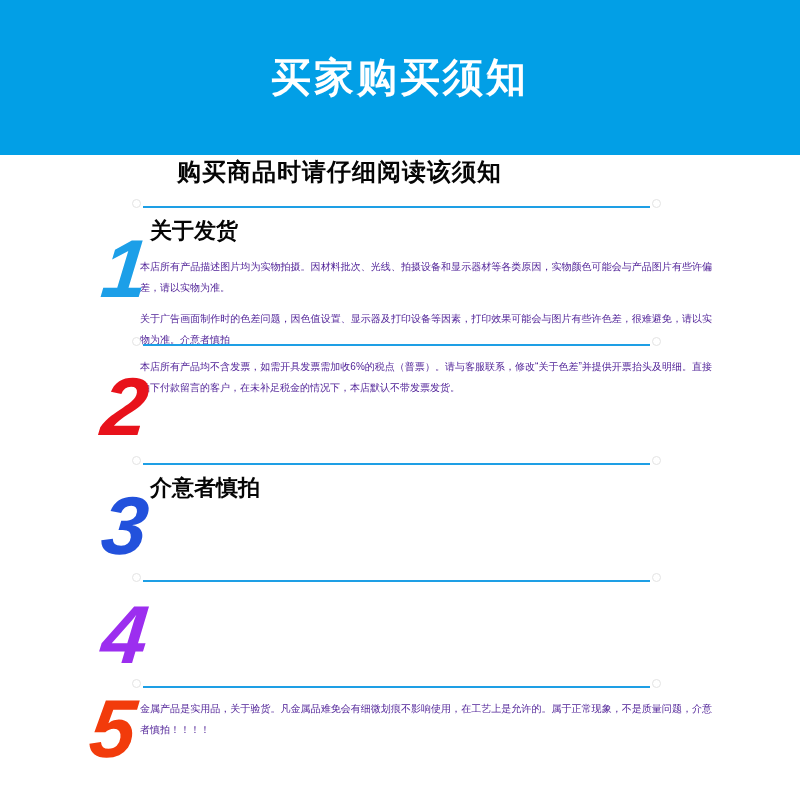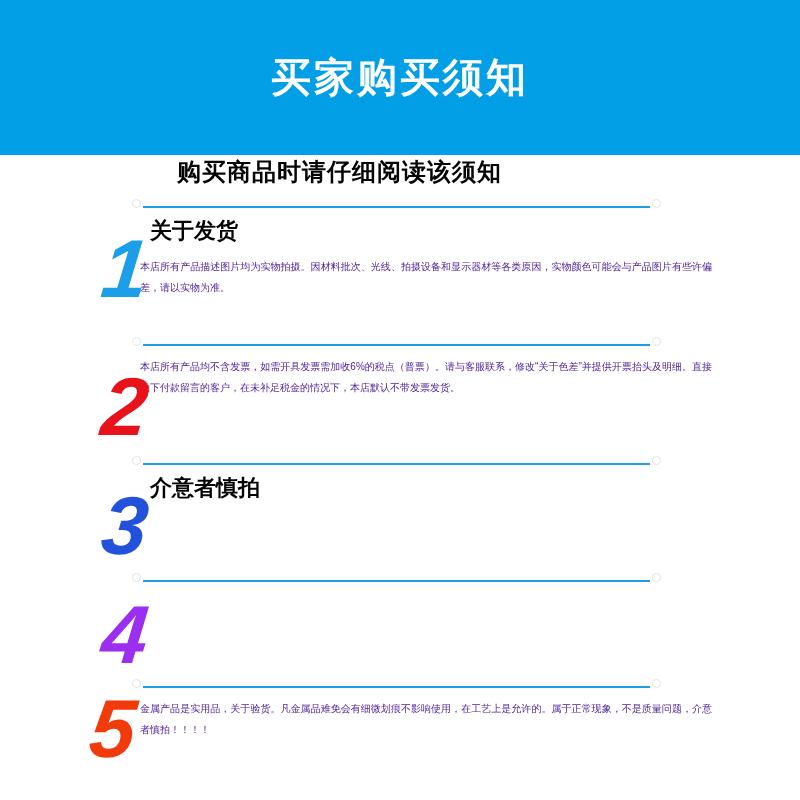--- a/index.html
+++ b/index.html
@@ -105,20 +105,21 @@
     <div class="banner-title">买家购买须知</div>
   </div>
 
   <div class="page-title">购买商品时请仔细阅读该须知</div>
 
   <section class="notice-section s1">
     <div class="divider" style="background: rgb(30, 159, 229);"></div>
     <div class="num" style="color: rgb(28, 159, 232);">1</div>
     <h3 class="heading">关于发货</h3>
     <p class="body-text">本店所有产品描述图片均为实物拍摄。因材料批次、光线、拍摄设备和显示器材等各类原因，实物颜色可能会与产品图片有些许偏差，请以实物为准。</p>
+    <p class="body-text">关于广告画面制作时的色差问题，因色值设置、显示器及打印设备等因素，打印效果可能会与图片有些许色差，很难避免，请以实物为准。介意者慎拍</p>
   </section>
 
   <section class="notice-section s2">
     <div class="divider" style="background: rgb(30, 159, 229);"></div>
     <div class="num" style="color: rgb(232, 18, 27);">2</div>
     <p class="body-text">本店所有产品均不含发票，如需开具发票需加收6%的税点（普票）。请与客服联系，修改“关于色差”并提供开票抬头及明细。直接拍下付款留言的客户，在未补足税金的情况下，本店默认不带发票发货。</p>
   </section>
 
   <section class="notice-section s3">
     <div class="divider" style="background: rgb(30, 159, 229);"></div>

